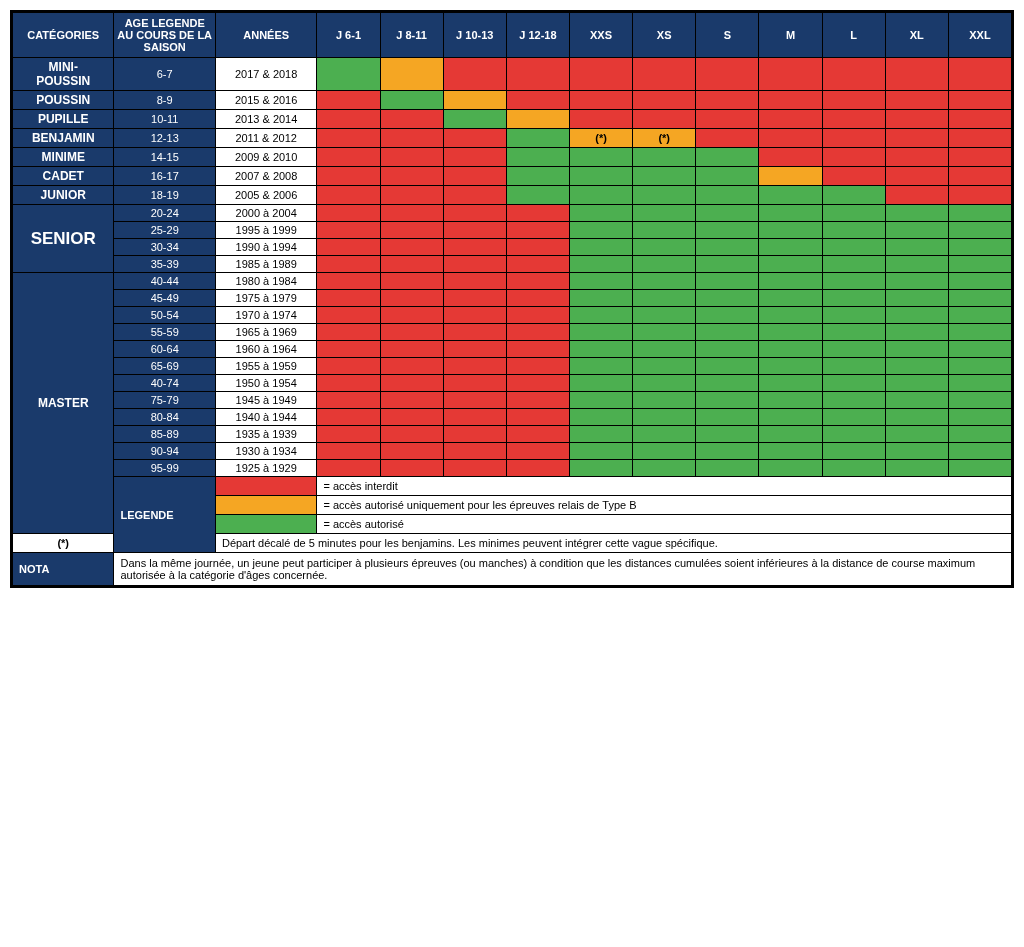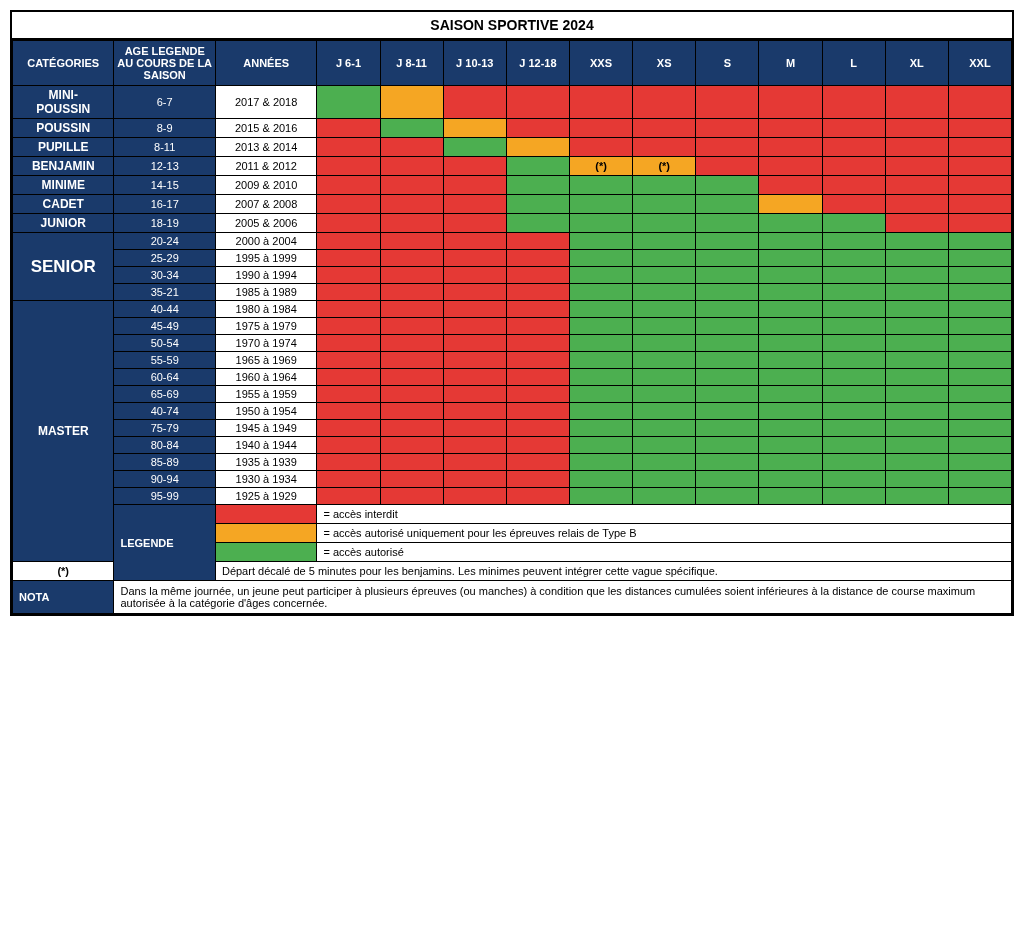--- a/index.html
+++ b/index.html
@@ -72,21 +72,20 @@
       color: #fff;
       font-weight: bold;
       text-align: center;
       vertical-align: middle;
     }
   </style>
 </head>
 <body>
 
 <div class="page-container">
-  <div class="season-title">SAISON SPORTIVE 2024</div>
   <table>
     <thead>
       <tr class="header-row">
         <th style="width:90px;">CATÉGORIES</th>
         <th style="width:90px;">AGE LEGENDE AU COURS DE LA SAISON</th>
         <th style="width:90px;">ANNÉES</th>
         <th style="width:56px;">J 6-1</th>
         <th style="width:56px;">J 8-11</th>
         <th style="width:56px;">J 10-13</th>
         <th style="width:56px;">J 12-18</th>
@@ -128,21 +127,21 @@
           <td style="background-color: rgb(229, 57, 53);"></td>
           <td style="background-color: rgb(229, 57, 53);"></td>
           <td style="background-color: rgb(229, 57, 53);"></td>
           <td style="background-color: rgb(229, 57, 53);"></td>
           <td style="background-color: rgb(229, 57, 53);"></td>
           <td style="background-color: rgb(229, 57, 53);"></td>
           <td style="background-color: rgb(229, 57, 53);"></td>
         </tr>
         <tr>
           <td class="cat-cell" rowspan="1" style="font-weight: bold; font-size: 12px; white-space: pre-line;">PUPILLE</td>
-          <td class="age-cell">8-11</td>
+          <td class="age-cell">10-11</td>
           <td class="years-cell">2013 &amp; 2014</td>
           <td style="background-color: rgb(229, 57, 53);"></td>
           <td style="background-color: rgb(229, 57, 53);"></td>
           <td style="background-color: rgb(76, 175, 80);"></td>
           <td style="background-color: rgb(245, 166, 35);"></td>
           <td style="background-color: rgb(229, 57, 53);"></td>
           <td style="background-color: rgb(229, 57, 53);"></td>
           <td style="background-color: rgb(229, 57, 53);"></td>
           <td style="background-color: rgb(229, 57, 53);"></td>
           <td style="background-color: rgb(229, 57, 53);"></td>
@@ -253,21 +252,21 @@
           <td style="background-color: rgb(229, 57, 53);"></td>
           <td style="background-color: rgb(76, 175, 80);"></td>
           <td style="background-color: rgb(76, 175, 80);"></td>
           <td style="background-color: rgb(76, 175, 80);"></td>
           <td style="background-color: rgb(76, 175, 80);"></td>
           <td style="background-color: rgb(76, 175, 80);"></td>
           <td style="background-color: rgb(76, 175, 80);"></td>
           <td style="background-color: rgb(76, 175, 80);"></td>
         </tr>
         <tr>
-          <td class="age-cell">35-21</td>
+          <td class="age-cell">35-39</td>
           <td class="years-cell">1985 à 1989</td>
           <td style="background-color: rgb(229, 57, 53);"></td>
           <td style="background-color: rgb(229, 57, 53);"></td>
           <td style="background-color: rgb(229, 57, 53);"></td>
           <td style="background-color: rgb(229, 57, 53);"></td>
           <td style="background-color: rgb(76, 175, 80);"></td>
           <td style="background-color: rgb(76, 175, 80);"></td>
           <td style="background-color: rgb(76, 175, 80);"></td>
           <td style="background-color: rgb(76, 175, 80);"></td>
           <td style="background-color: rgb(76, 175, 80);"></td>

